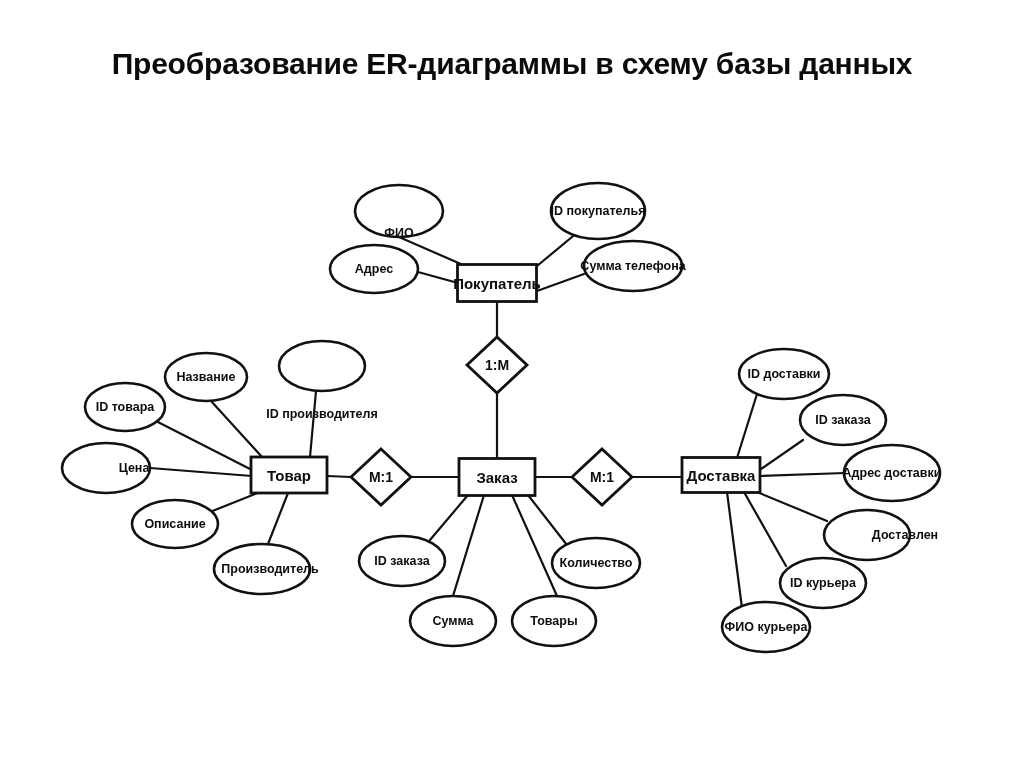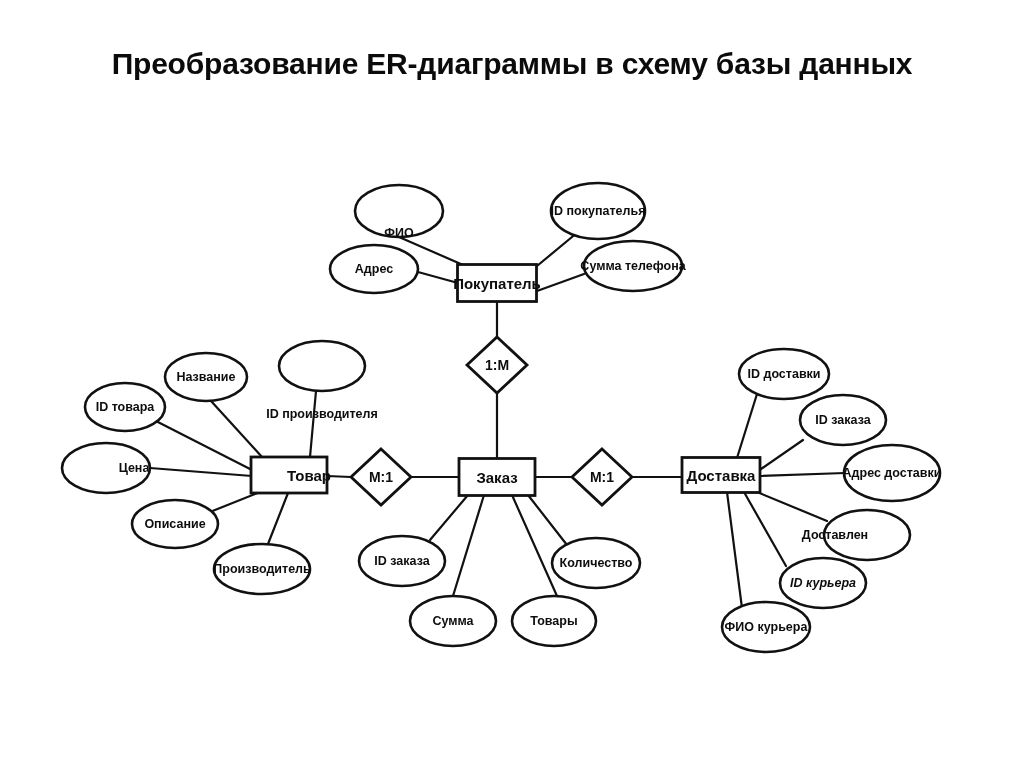--- a/index.html
+++ b/index.html
@@ -125,33 +125,33 @@
   <div id="label-layer">
       <div class="er-label attr-label" style="left: 399px; top: 211px; margin-top: 22px;">ФИО</div>
       <div class="er-label attr-label" style="left: 374px; top: 269px;">Адрес</div>
       <div class="er-label attr-label pk" style="left: 598px; top: 211px;">ID покупателья</div>
       <div class="er-label attr-label" style="left: 633px; top: 266px;">Сумма телефона</div>
       <div class="er-label attr-label pk" style="left: 125px; top: 407px;">ID товара</div>
       <div class="er-label attr-label" style="left: 206px; top: 377px;">Название</div>
       <div class="er-label attr-label" style="left: 322px; top: 366px; margin-top: 48px;">ID производителя</div>
       <div class="er-label attr-label" style="left: 94px; top: 468px; margin-left: 40px;">Цена</div>
       <div class="er-label attr-label" style="left: 175px; top: 524px;">Описание</div>
-      <div class="er-label attr-label" style="left: 262px; top: 569px;">Производитель</div>
+      <div class="er-label attr-label" style="left: 270px; top: 569px;">Производитель</div>
       <div class="er-label attr-label pk" style="left: 402px; top: 561px;">ID заказа</div>
       <div class="er-label attr-label" style="left: 453px; top: 621px;">Сумма</div>
       <div class="er-label attr-label" style="left: 554px; top: 621px; text-align: right;">Товары</div>
       <div class="er-label attr-label" style="left: 596px; top: 563px;">Количество</div>
       <div class="er-label attr-label pk" style="left: 784px; top: 374px;">ID доставки</div>
       <div class="er-label attr-label" style="left: 843px; top: 420px;">ID заказа</div>
       <div class="er-label attr-label" style="left: 892px; top: 473px;">Адрес доставки</div>
-      <div class="er-label attr-label" style="left: 835px; top: 535px;">Доставлен</div>
-      <div class="er-label attr-label" style="left: 823px; top: 583px; font-style: italic;">ID курьера</div>
+      <div class="er-label attr-label" style="left: 905px; top: 535px;">Доставлен</div>
+      <div class="er-label attr-label" style="left: 823px; top: 583px;">ID курьера</div>
       <div class="er-label attr-label" style="left: 766px; top: 627px;">ФИО курьера</div>
       <div class="er-label entity-label" style="left: 497px; top: 283px;">Покупатель</div>
-      <div class="er-label entity-label" style="left: 289px; top: 475px; margin-left: 20px;">Товар</div>
+      <div class="er-label entity-label" style="left: 289px; top: 475px;">Товар</div>
       <div class="er-label entity-label" style="left: 497px; top: 477px;">Заказ</div>
       <div class="er-label entity-label" style="left: 721px; top: 475px;">Доставка</div>
       <div class="er-label rel-label" style="left: 497px; top: 365px;">1:М</div>
       <div class="er-label rel-label" style="left: 381px; top: 477px;">М:1</div>
       <div class="er-label rel-label" style="left: 602px; top: 477px;">М:1</div>
     </div>
 
 </div>
 
 </body></html>

